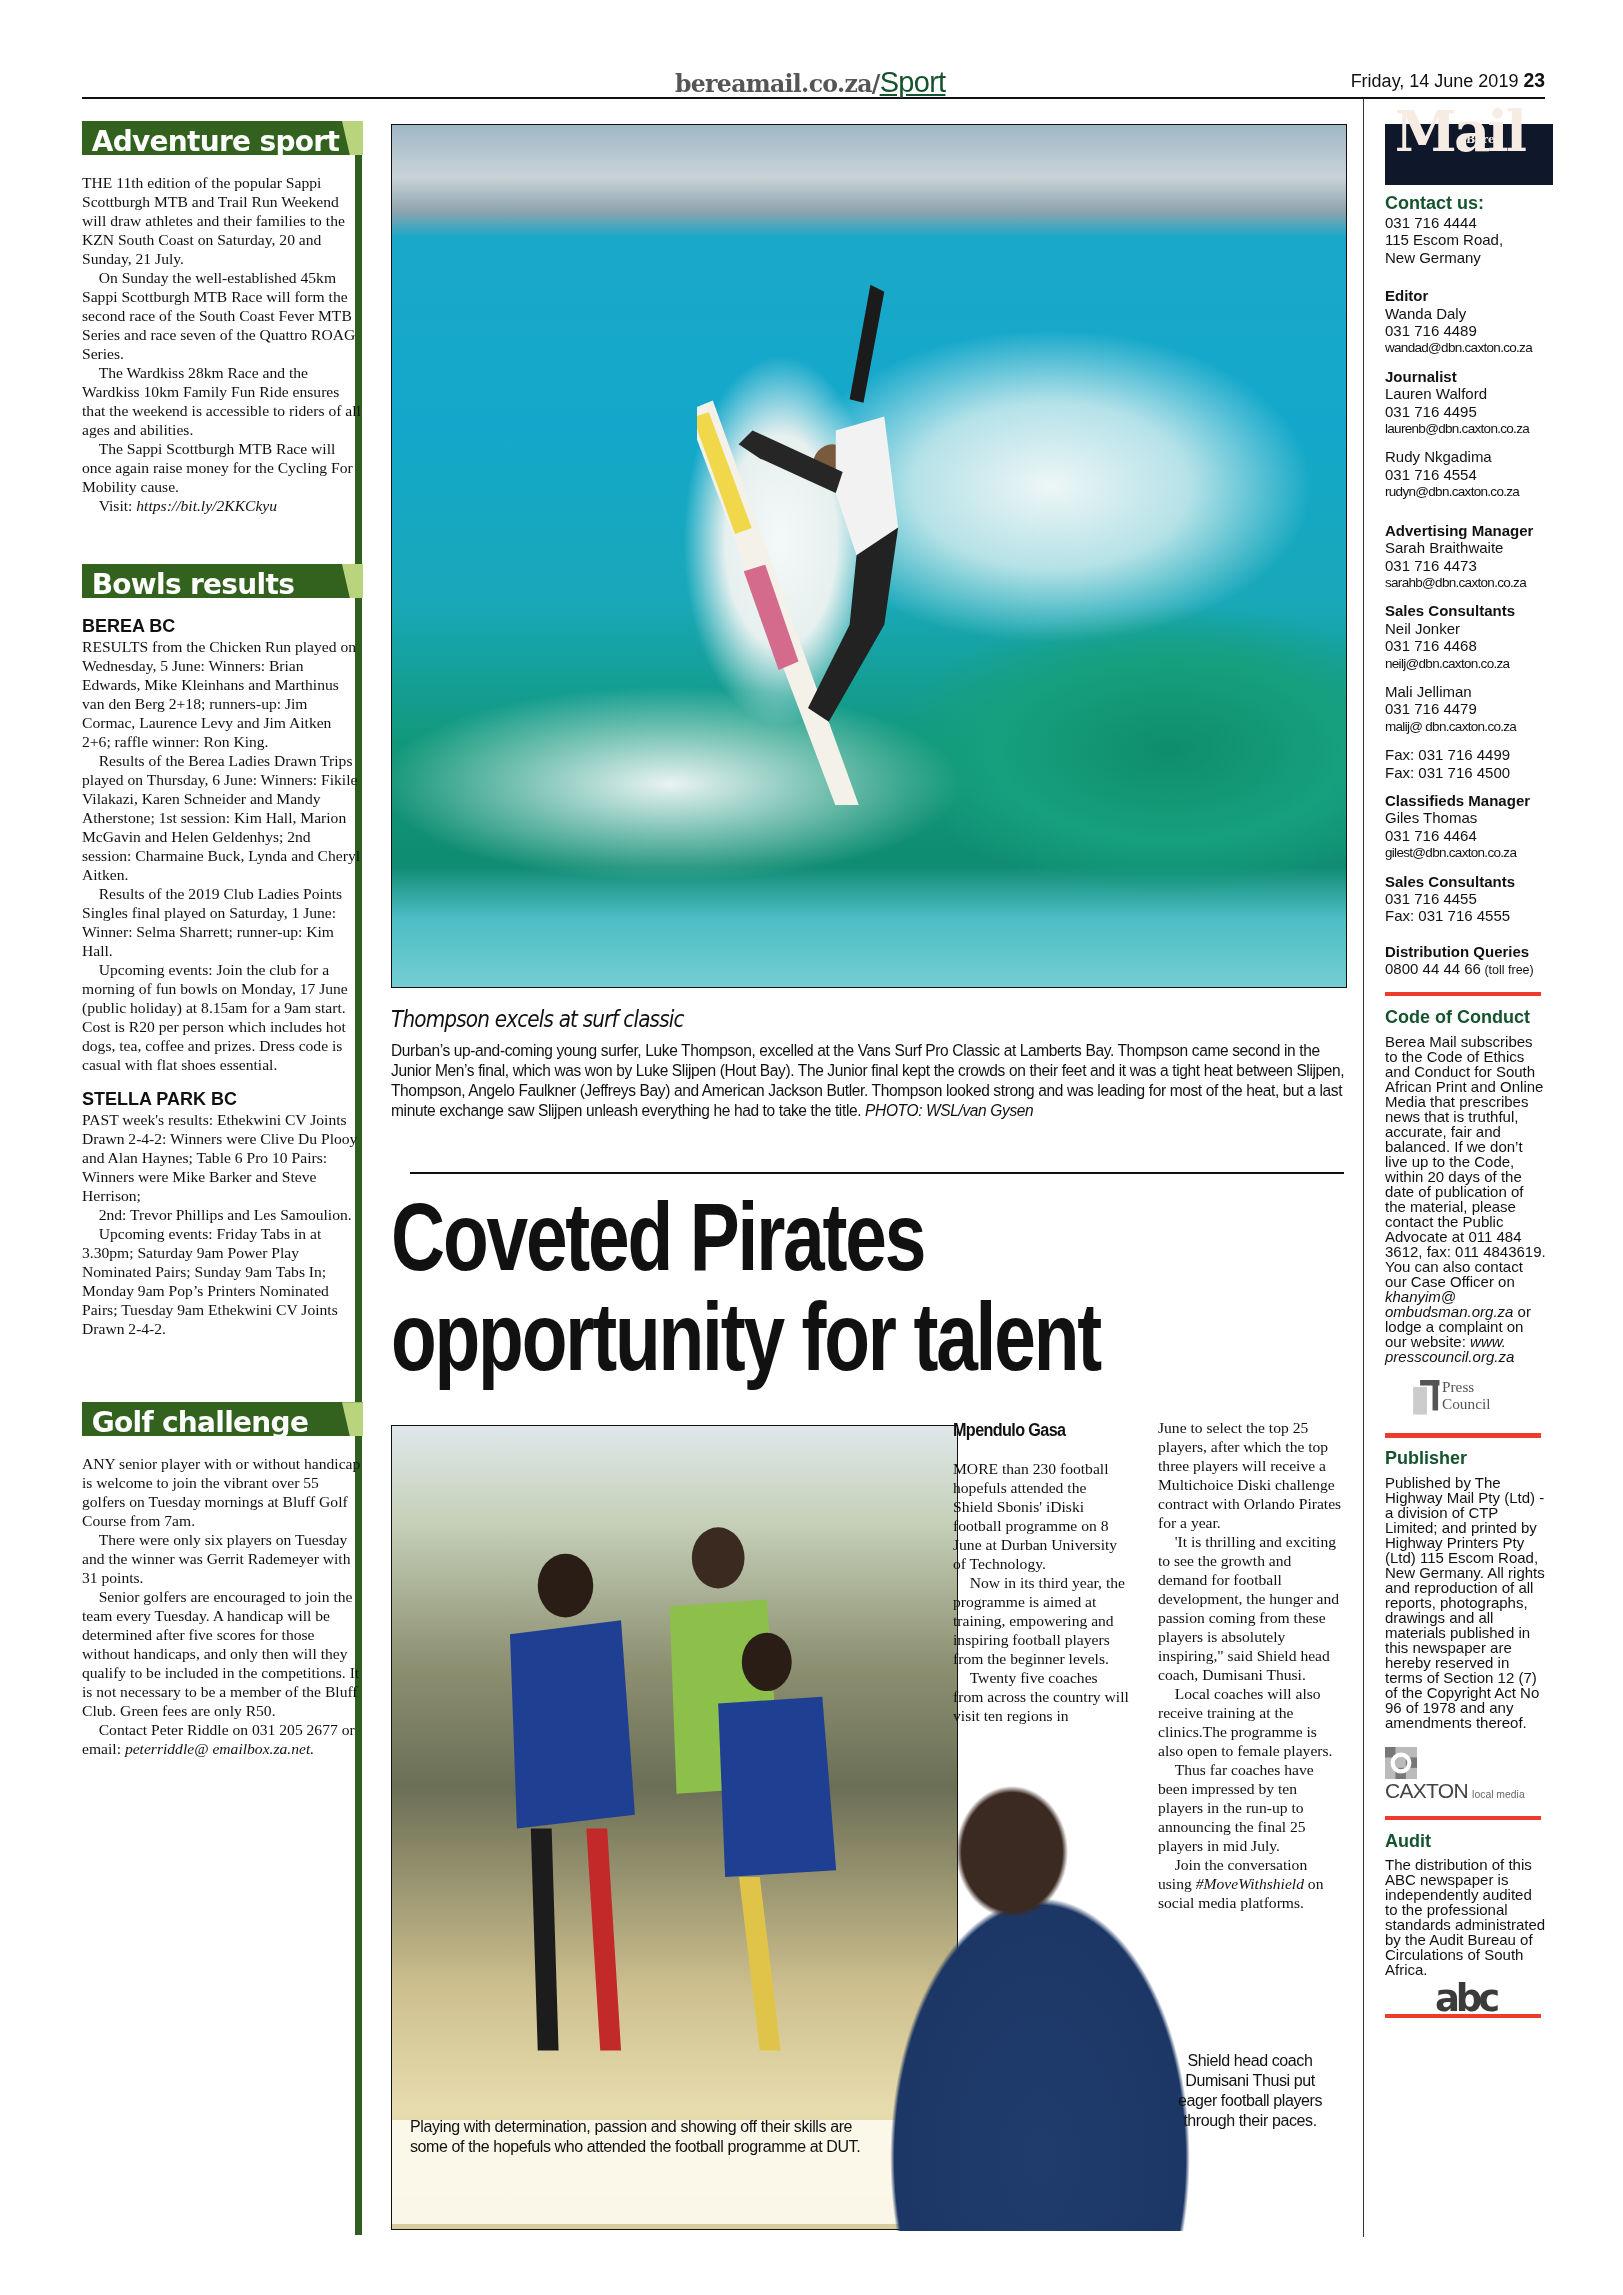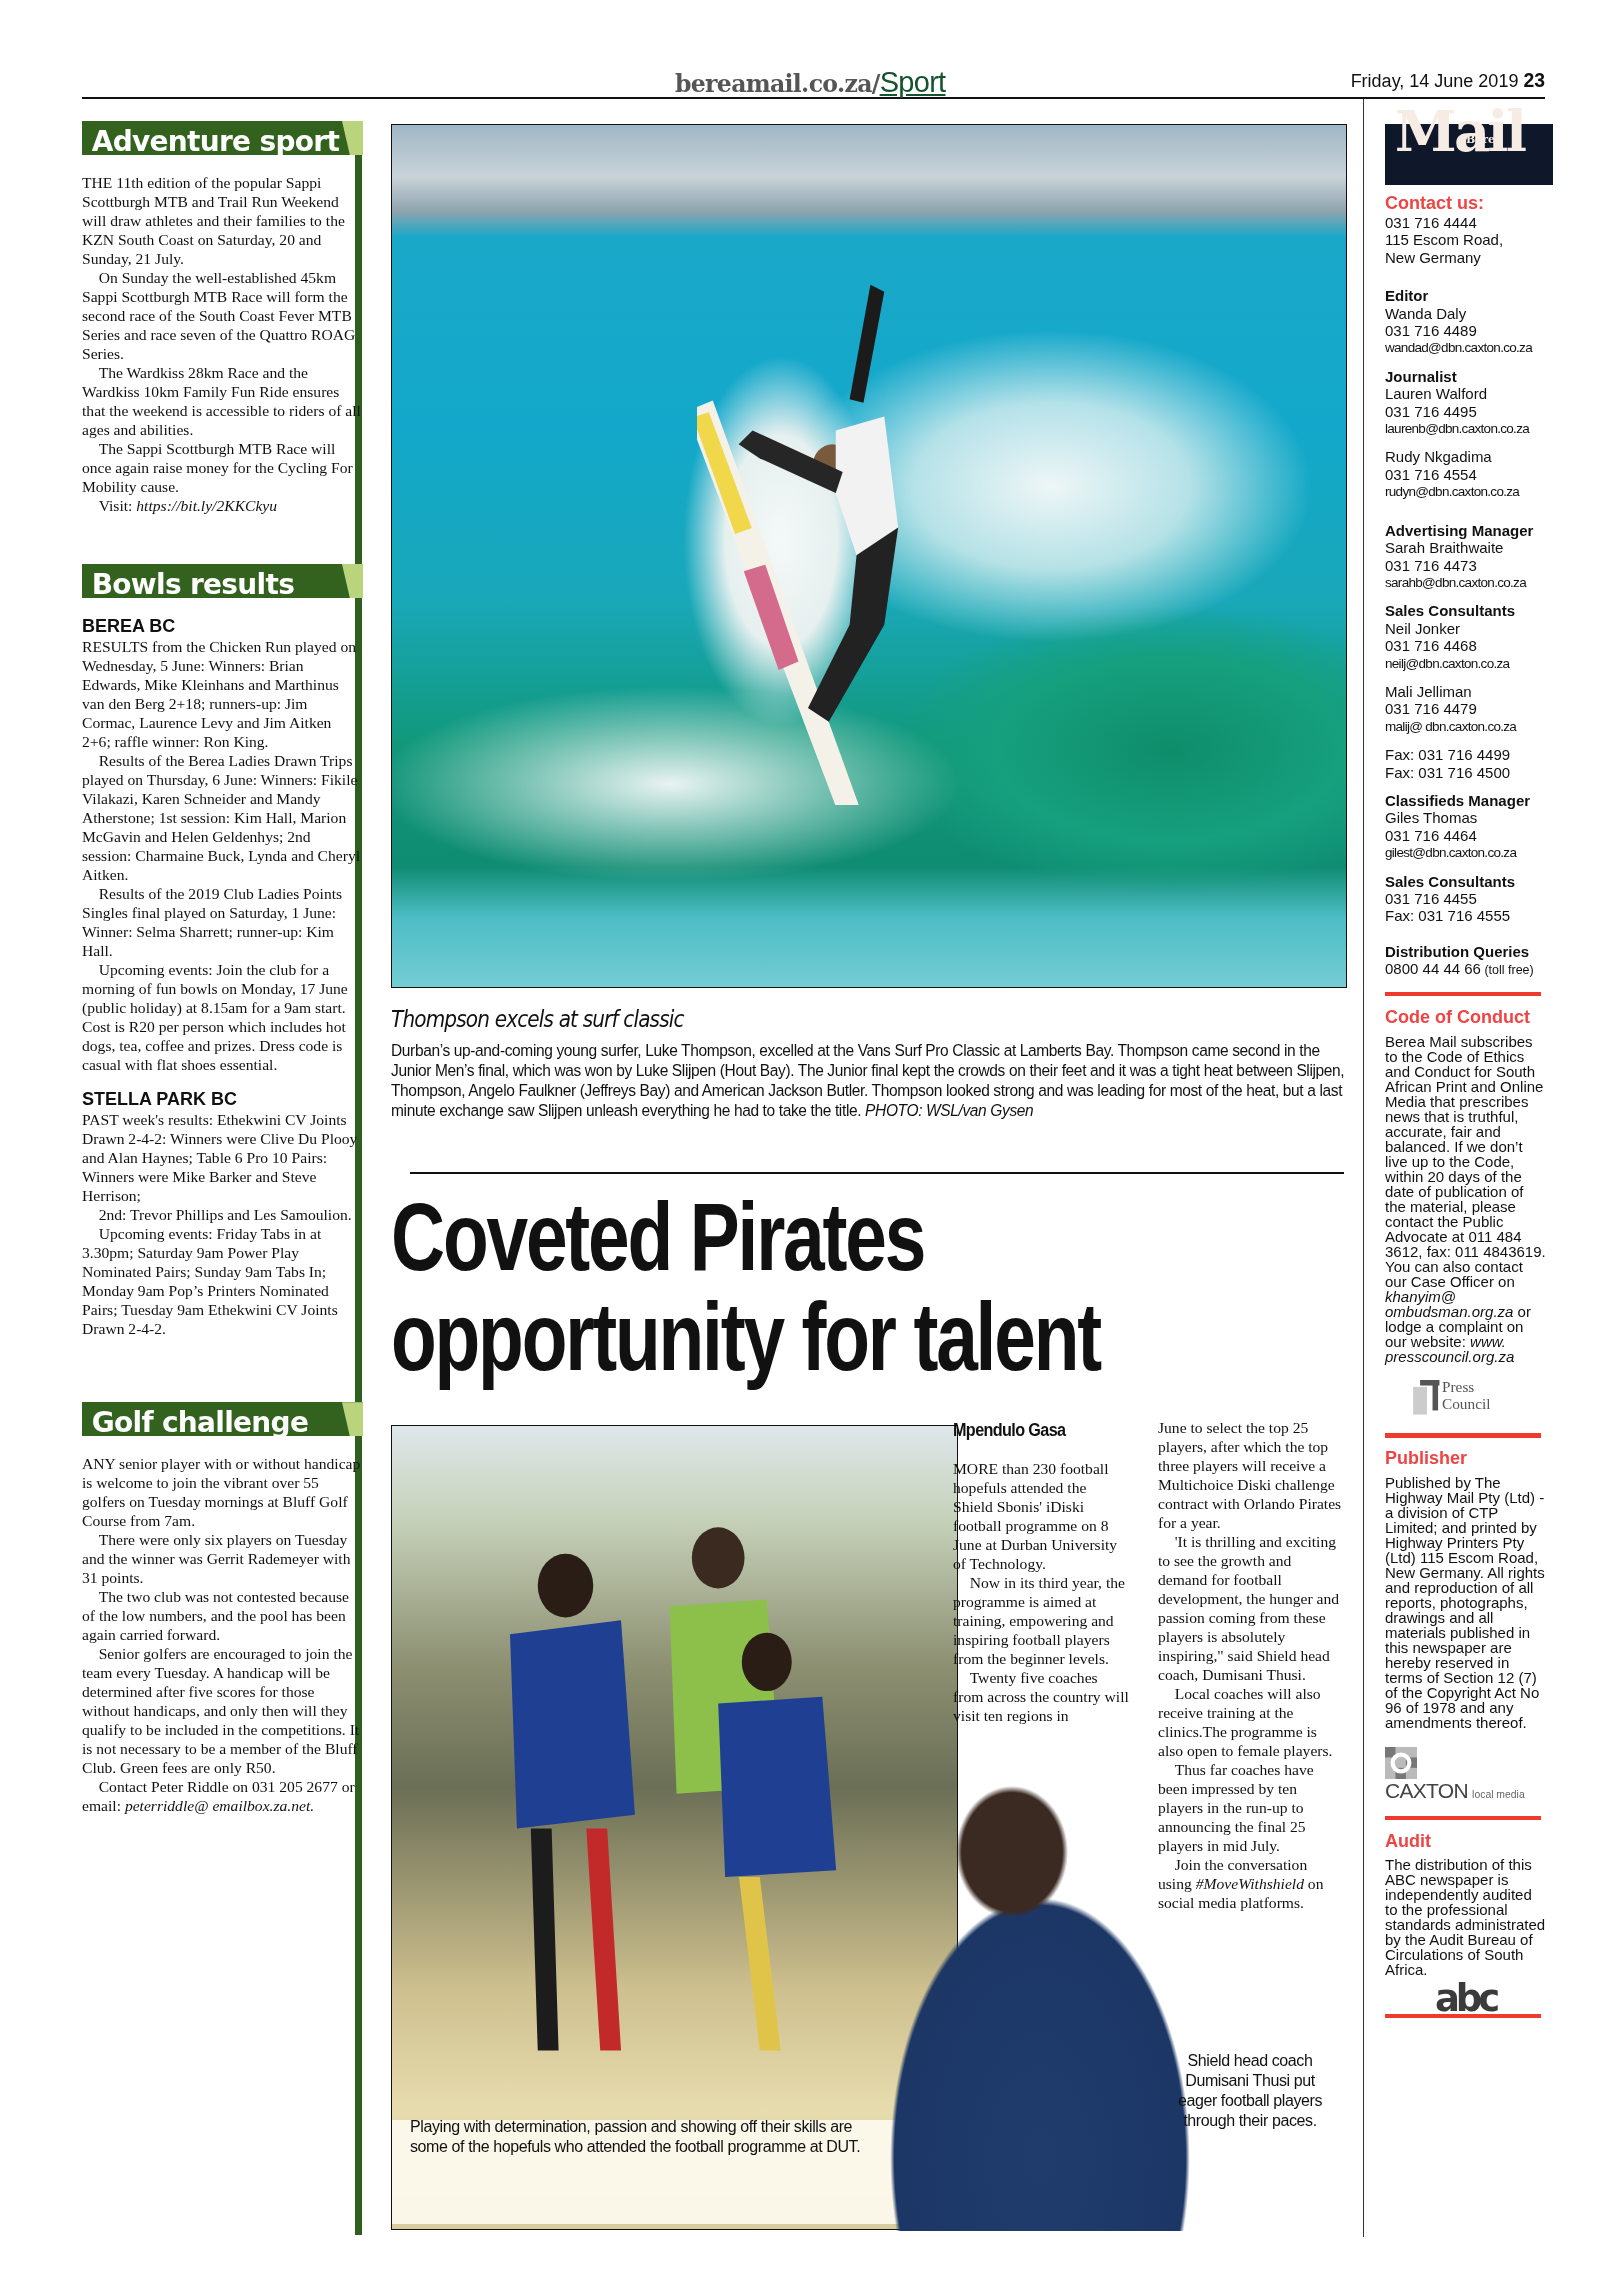--- a/index.html
+++ b/index.html
@@ -47,21 +47,21 @@
   .byline{left:953px;top:1420px;font-family:"Liberation Sans",sans-serif;font-weight:bold;font-size:18px;letter-spacing:-0.7px;transform:scaleX(.9);transform-origin:left;}
   .col1{left:953px;top:1459px;width:177px;}
   .col2{left:1158px;top:1418px;width:186px;}
   .pcap1{left:410px;top:2117px;width:479px;font-family:"Liberation Sans",sans-serif;font-size:16px;line-height:20px;letter-spacing:-0.4px;}
   .pcap2{left:1177px;top:2051px;width:146px;font-family:"Liberation Sans",sans-serif;font-size:16px;line-height:20px;text-align:center;letter-spacing:-0.4px;}
   
   .side{left:1385px;top:124px;width:161px;font-family:"Liberation Sans",sans-serif;font-size:15px;line-height:17.4px;}
   .logo{width:168px;height:61px;background:#0f172a;position:relative;margin-bottom:7px;}
   .logo .m{position:absolute;left:9.7px;top:-1.4px;font-family:"DejaVu Serif",serif;font-weight:bold;font-size:56px;color:#f6ece4;letter-spacing:-2.8px;}
   .logo .b{position:absolute;left:81px;top:7px;font-family:"DejaVu Serif",serif;font-weight:bold;font-size:11px;color:#f6ece4;}
-  .red-h{color:#ef4444;font-weight:bold;font-size:18px;line-height:22px;}
+  .red-h{color:#14532d;font-weight:bold;font-size:18px;line-height:22px;}
   .red-rule{height:4.2px;background:#ee3b2e;width:156px;margin:12.5px 0 9.7px;}
   .side .h{font-weight:bold;}
   .side .blk{margin-top:11px;}
   .side .em{font-size:13.5px;letter-spacing:-0.7px;}
   .side .tight{line-height:15px;}
   .pc{margin:15.3px 0 0 28px;height:42px;position:relative;}
   .caxton{margin-top:16.7px;}
   .abc{margin:12.5px auto 0;text-align:center;font-family:"DejaVu Sans",sans-serif;font-weight:bold;font-size:37px;color:#3b3b3b;letter-spacing:-4.2px;}
 </style>
 </head>
@@ -106,21 +106,20 @@
   </div>
 
   <div style="height:64px"></div>
   <div class="sec-head">
     <span class="lbl">Golf challenge</span>
       <span class="tip"></span>
   </div>
   <div class="body">
     <p>ANY senior player with or without handicap is welcome to join the vibrant over 55 golfers on Tuesday mornings at Bluff Golf Course from 7am.</p>
     <p class="ind">There were only six players on Tuesday and the winner was Gerrit Rademeyer with 31 points.</p>
-    <p class="ind">The two club was not contested because of the low numbers, and the pool has been again carried forward.</p>
     <p class="ind">Senior golfers are encouraged to join the team every Tuesday. A handicap will be determined after five scores for those without handicaps, and only then will they qualify to be included in the competitions. It is not necessary to be a member of the Bluff Club. Green fees are only R50.</p>
     <p class="ind"><span>Contact Peter Riddle on 031 205 2677 or email: </span><i>peterriddle@ emailbox.za.net.</i></p>
   </div>
 </div>
 
 <div class="abs surf">
   <svg class="surfer" viewBox="0 0 320 780">
 
     <path d="M30 240 L70 230 L200 850 L170 860 Z" fill="#f4f1e8" transform="translate(-10,-40) rotate(-8 100 500)"></path>
     <path d="M38 250 L62 246 L100 420 L75 425 Z" fill="#f0d84a" transform="translate(-10,-40) rotate(-8 100 500)"></path>

